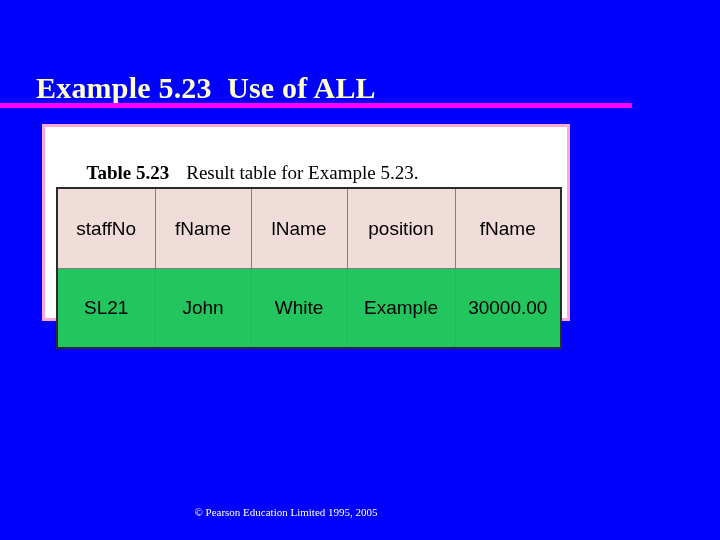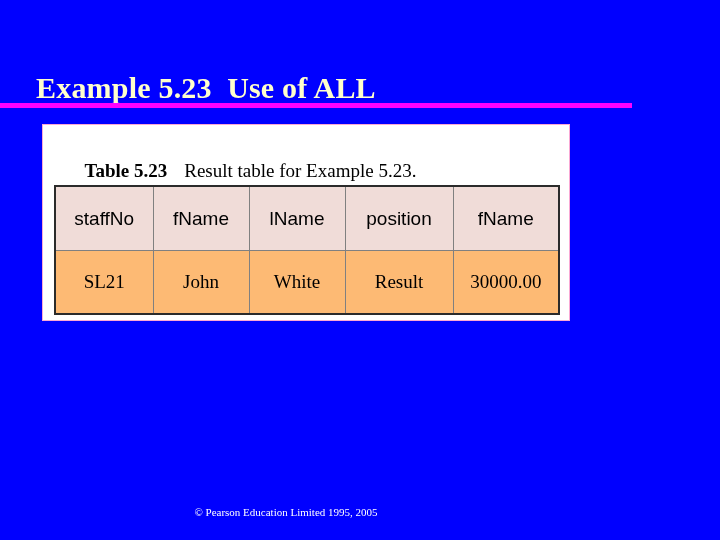--- a/index.html
+++ b/index.html
@@ -46,21 +46,21 @@
   }
 
   
   #table-panel {
     position: absolute;
     left: 42px;
     top: 124px;
     width: 528px;
     height: 197px;
     background: #ffffff;
-    border: 1px solid #f9a8d4;
+    border: 3px solid #f9a8d4;
     box-sizing: border-box;
   }
 
   #table-caption {
     position: absolute;
     left: 13px;
     top: 13px;
     font-family: "Liberation Serif", serif;
     font-size: 19px;
     color: #000000;
@@ -82,34 +82,34 @@
     width: 504px;
     border-collapse: collapse;
     table-layout: fixed;
     border: 2px solid #2b2b2b;
   }
   #result-table th,
   #result-table td {
     border: 1px solid #808080;
     text-align: center;
     vertical-align: middle;
-    padding: 0;
+    padding: 8px;
     color: #000000;
   }
   #result-table thead th {
     background: #f0dcd8;
     height: 63px;
     font-family: "Liberation Sans", sans-serif;
     font-weight: normal;
     font-size: 19px;
   }
   #result-table tbody td {
-    background: #fdba74;
+    background: #22c55e;
     height: 62px;
-    font-family: Liberation Serif, serif;
+    font-family: Liberation Sans, sans-serif;
     font-size: 19px;
   }
 
   .col-staffno  { width: 98px; }
   .col-fname    { width: 96px; }
   .col-lname    { width: 96px; }
   .col-position { width: 108px; }
   .col-salary   { width: 106px; }
 
   
@@ -166,21 +166,21 @@
           <th>lName</th>
           <th>position</th>
           <th>fName</th>
         </tr>
       </thead>
       <tbody>
         <tr>
           <td>SL21</td>
           <td>John</td>
           <td>White</td>
-          <td>Result</td>
+          <td>Example</td>
           <td>30000.00</td>
         </tr>
       </tbody>
     </table>
 
   </div>
 
   <div id="footer-copyright">© Pearson Education Limited 1995, 2005</div>
 
   <div id="page-number">76</div>

